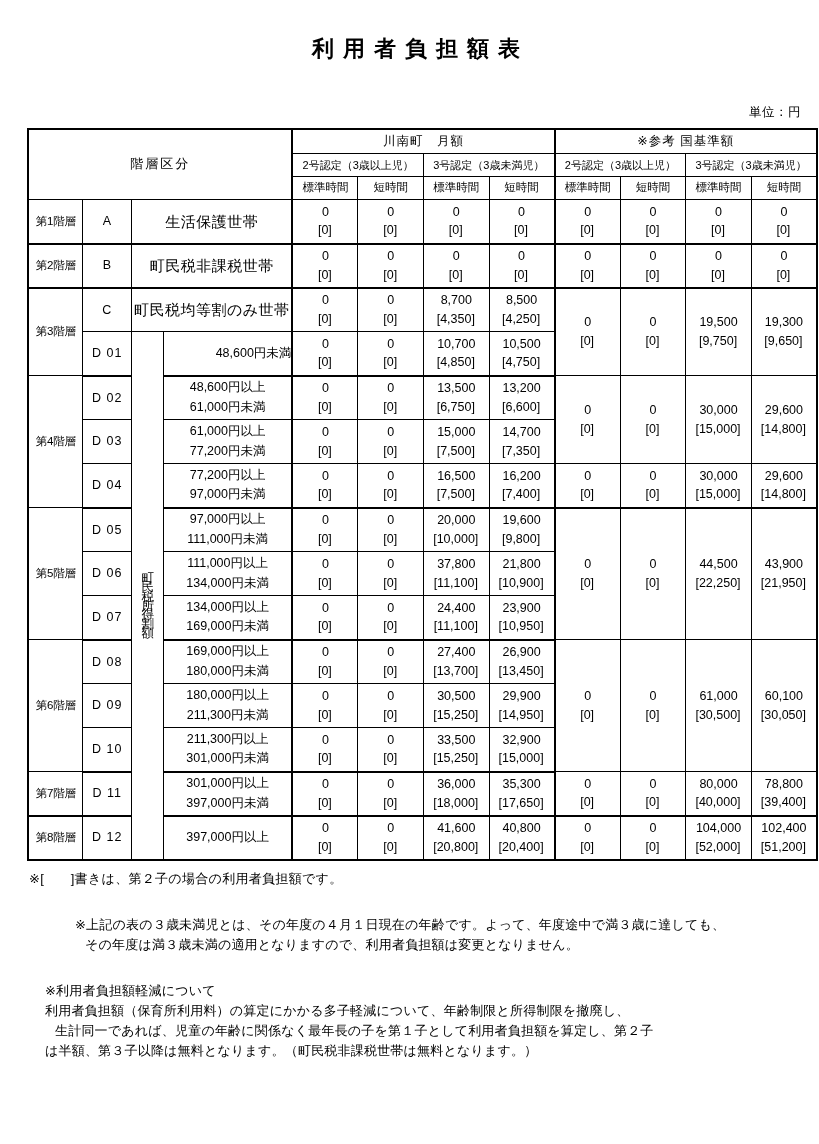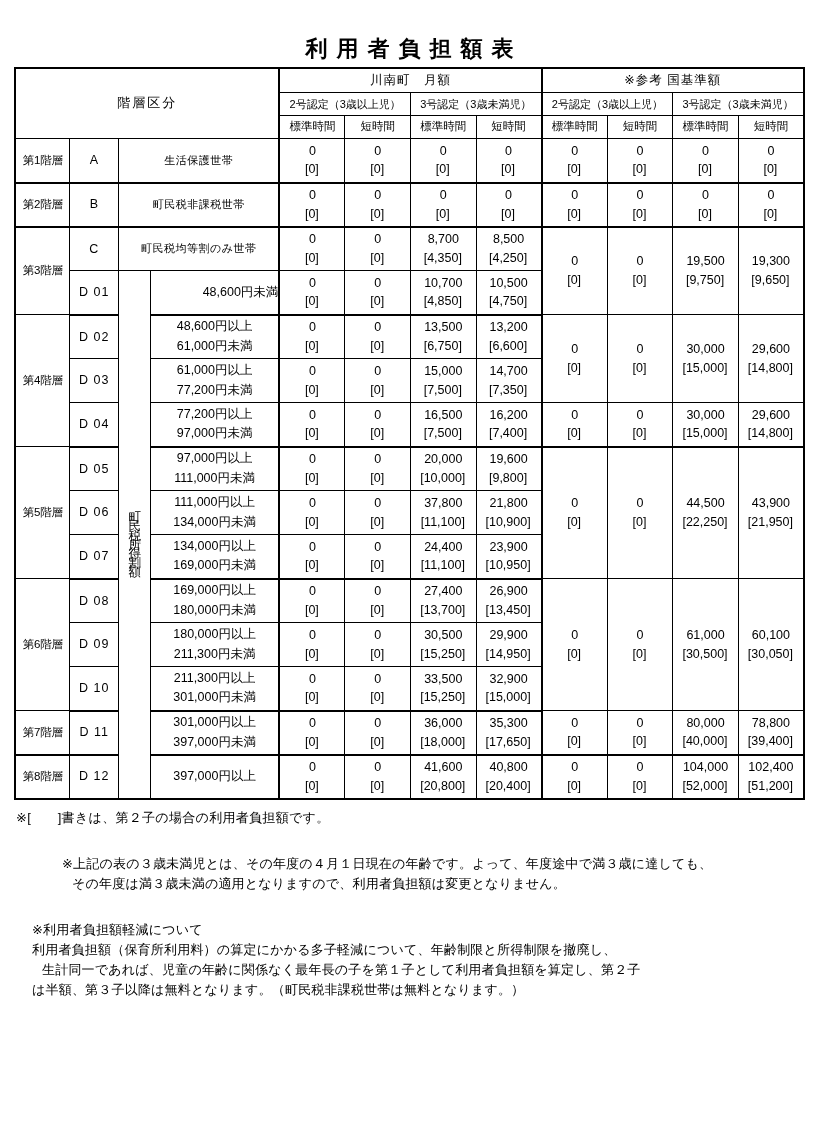--- a/index.html
+++ b/index.html
@@ -14,20 +14,21 @@
     font-family: "Liberation Sans", "DejaVu Sans", sans-serif;
     color: #000000;
     position: relative;
     overflow: hidden;
   }
   .page {
     width: 819px;
     height: 1144px;
     position: relative;
     box-sizing: border-box;
+    padding-left: 13px;
   }
   .doc-title {
     text-align: center;
     font-size: 22px;
     font-weight: bold;
     letter-spacing: 9px;
     padding-top: 38px;
     padding-left: 9px;
     line-height: 1;
   }
@@ -66,21 +67,21 @@
   .hdr-cert  { font-size: 11px; height: 22px; letter-spacing: 0px; }
   .hdr-time  { font-size: 11.5px; height: 22px; }
   .hdr-kaiso { font-size: 13px; letter-spacing: 2px; }
 
   .c-tier   { width: 52px; font-size: 11.5px; letter-spacing: -0.2px;}
   .c-code   { width: 46px; font-size: 12.5px; letter-spacing: 1px; }
   .c-vert   { width: 30px; }
   .c-desc   { width: 122px; }
   .c-money  { width: 62px; }
 
-  .desc-cell { font-size: 11px; letter-spacing: 0.5px; }
+  .desc-cell { font-size: 15px; letter-spacing: 0.5px; }
   .desc-two { font-size: 12.5px; text-align: right; padding-right: 7px; }
   .desc-two div { line-height: 1.55; }
 
   .vert-label {
     writing-mode: vertical-rl;
     text-orientation: upright;
     font-size: 12.5px;
     letter-spacing: 9px;
     margin: 0 auto;
     display: inline-block;
@@ -115,20 +116,21 @@
   .indent1 { }
   .indent2 { margin-left: 10px; }
 </style>
 </head>
 <body>
 
 <div class="page">
 
   <div class="doc-title">利用者負担額表</div>
 
+  <div class="unit-line">単位：円</div>
 
   <table class="fee">
     <colgroup>
       <col class="c-tier">
         <col class="c-code">
         <col class="c-vert">
         <col class="c-desc">
       <col class="c-money">
         <col class="c-money">
         <col class="c-money">

